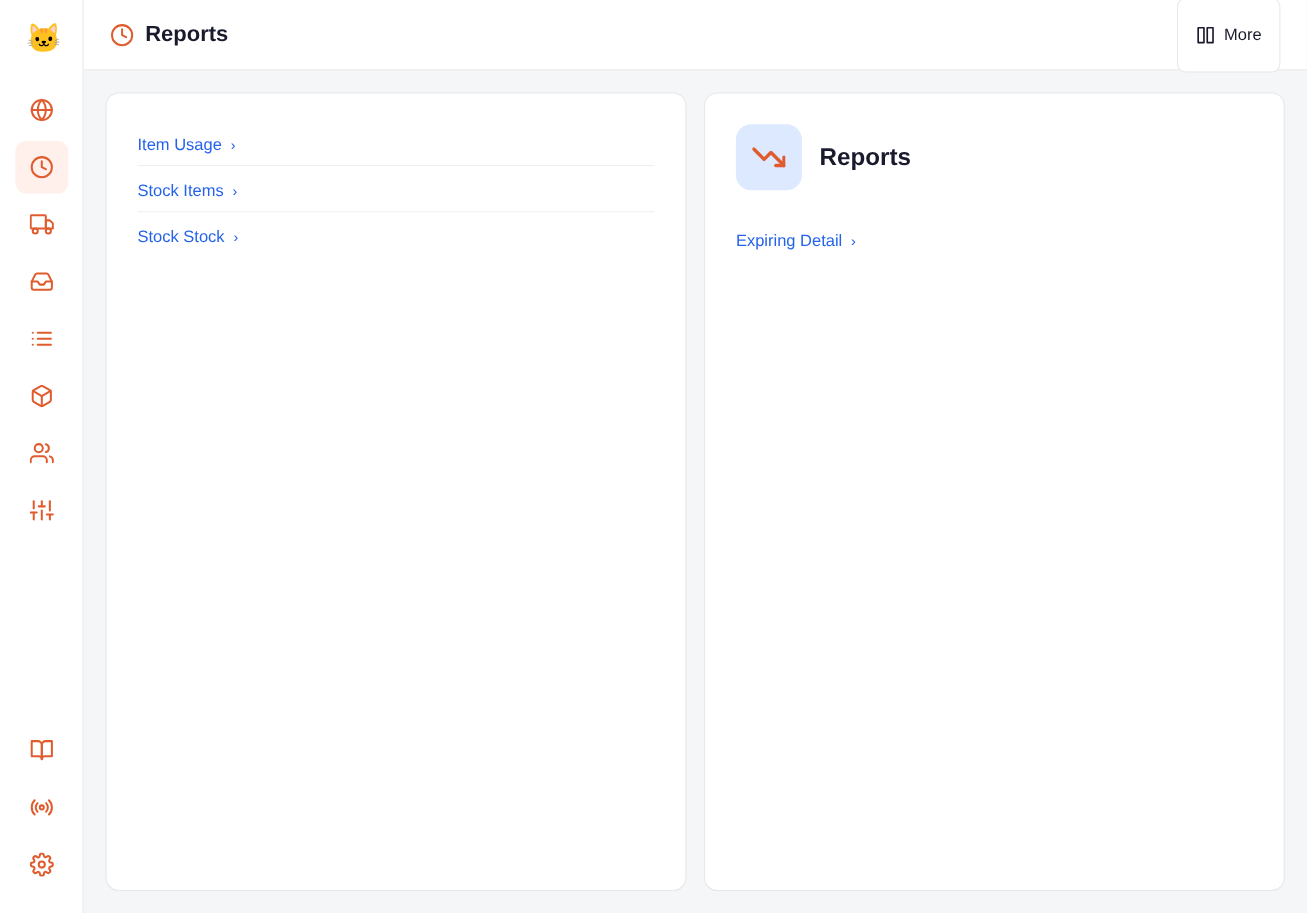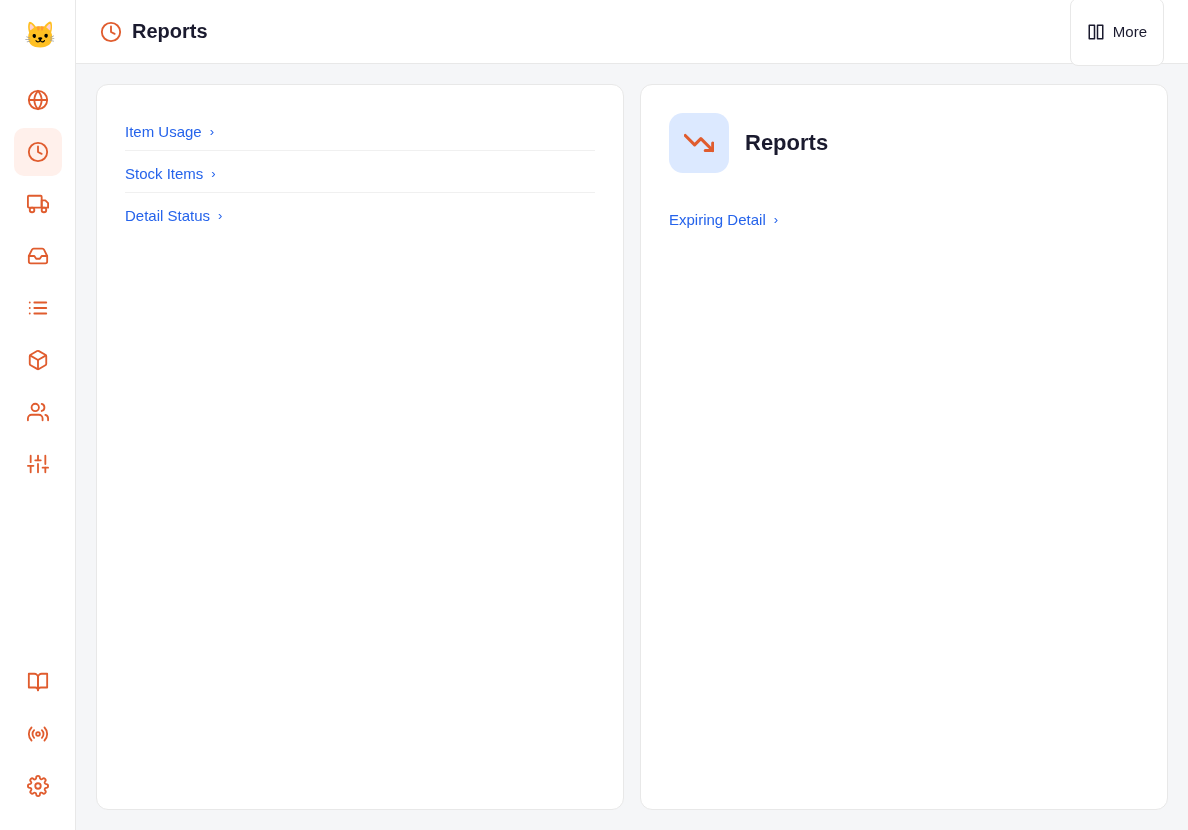--- a/index.html
+++ b/index.html
@@ -300,21 +300,21 @@
       <div class="card-links">
         <a class="card-link">
           <span>Item Usage</span>
           <span class="chevron">›</span>
         </a>
         <a class="card-link">
           <span>Stock Items</span>
           <span class="chevron">›</span>
         </a>
         <a class="card-link">
-          <span>Detail Status</span>
+          <span>Stock Stock</span>
           <span class="chevron">›</span>
         </a>
       </div>
     </div>
 
     <div class="card">
       <div class="card-header">
         <div class="card-icon light-blue">
           <span>
             <svg width="30" height="30" viewBox="0 0 24 24" fill="none" stroke="#e05c2e" stroke-width="2.5" stroke-linecap="round" stroke-linejoin="round">

